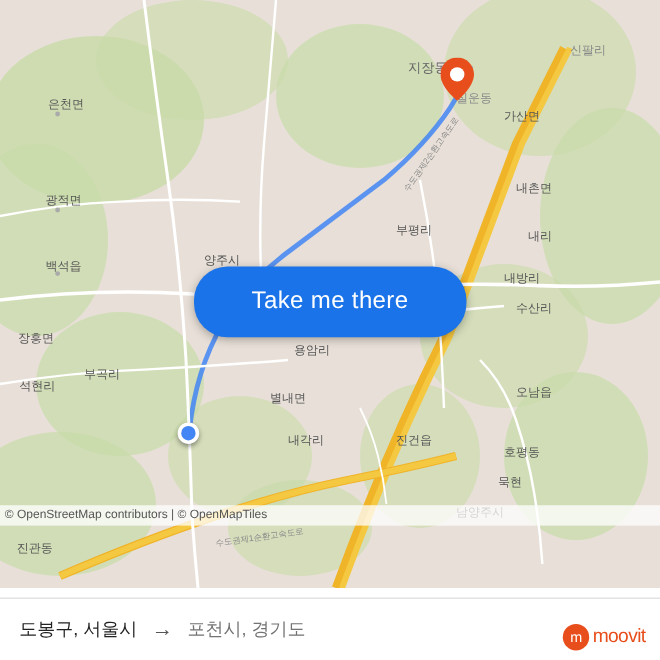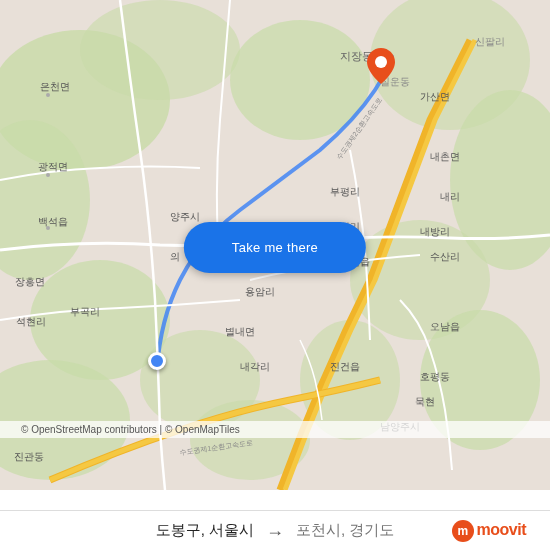--- a/index.html
+++ b/index.html
@@ -30,21 +30,21 @@
     #take-me-there-btn {
       position: absolute;
       top: 222px;
       left: 50%;
       transform: translateX(-50%);
       background-color: #1a73e8;
       color: white;
       border: none;
       border-radius: 28px;
       padding: 18px 48px;
-      font-size: 13px;
+      font-size: 20px;
       font-weight: 500;
       cursor: pointer;
       white-space: nowrap;
       box-shadow: 0 2px 8px rgba(0,0,0,0.3);
       z-index: 10;
       letter-spacing: 0.3px;
     }
 
     
     .origin-marker {
@@ -72,38 +72,37 @@
       width: 28px;
       height: 36px;
     }
 
     
     #attribution {
       position: absolute;
       bottom: 52px;
       left: 0;
       right: 0;
-      padding: 3px 21px;
+      padding: 3px 4px;
       background: rgba(255,255,255,0.75);
       font-size: 10px;
       color: #555;
       z-index: 6;
     }
 
     
     #bottom-bar {
       position: absolute;
       bottom: 0;
       left: 0;
       right: 0;
-      height: 40px;
+      height: 52px;
       background: white;
       display: flex;
       align-items: center;
-      justify-content: center;
       gap: 12px;
       font-size: 15px;
       color: #333;
       border-top: 1px solid #ddd;
       padding: 0 16px;
       z-index: 10;
     }
 
     #bottom-bar .origin-text {
       font-weight: 500;
@@ -117,23 +116,23 @@
 
     #bottom-bar .dest-text {
       font-weight: 500;
       color: #737373;
     }
 
     
     #moovit-logo {
       position: absolute;
       bottom: 8px;
-      right: 24px;
+      right: 12px;
       font-size: 16px;
-      font-weight: bold;
+      font-weight: normal;
       color: #e84e1b;
       z-index: 11;
       letter-spacing: -0.5px;
     }
 
     #moovit-logo span.m-icon {
       display: inline-block;
       width: 22px;
       height: 22px;
       background: #e84e1b;

